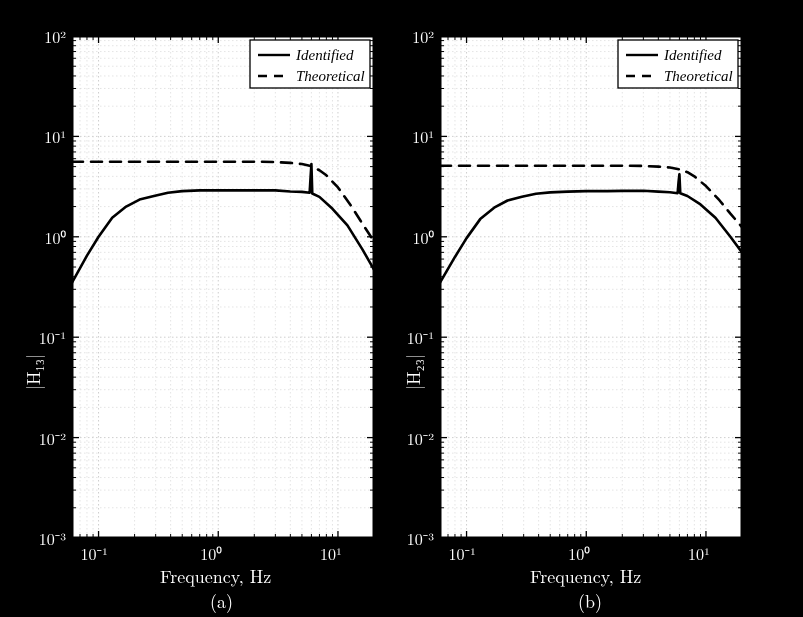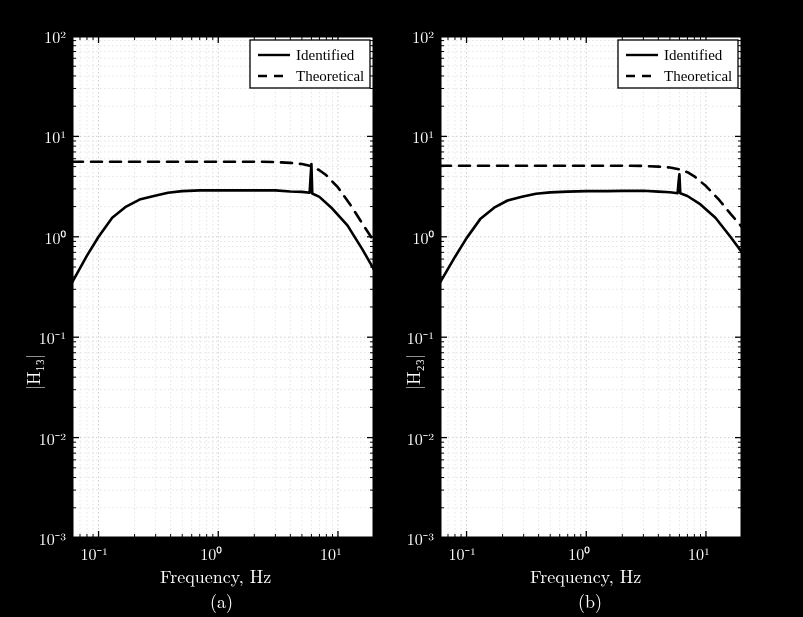--- a/index.html
+++ b/index.html
@@ -13,20 +13,21 @@
   .canvas {
     position: relative;
     width: 803px;
     height: 617px;
     background: #000;
   }
   .plot {
     position: absolute;
     background: #fff;
     box-sizing: border-box;
+    font-style: italic;
   }
   .plot svg { display: block; }
   .figlabel {
     position: absolute;
     color: #fff;
     font-size: 18px;
     text-align: center;
     white-space: nowrap;
   }
   .ylabel {

